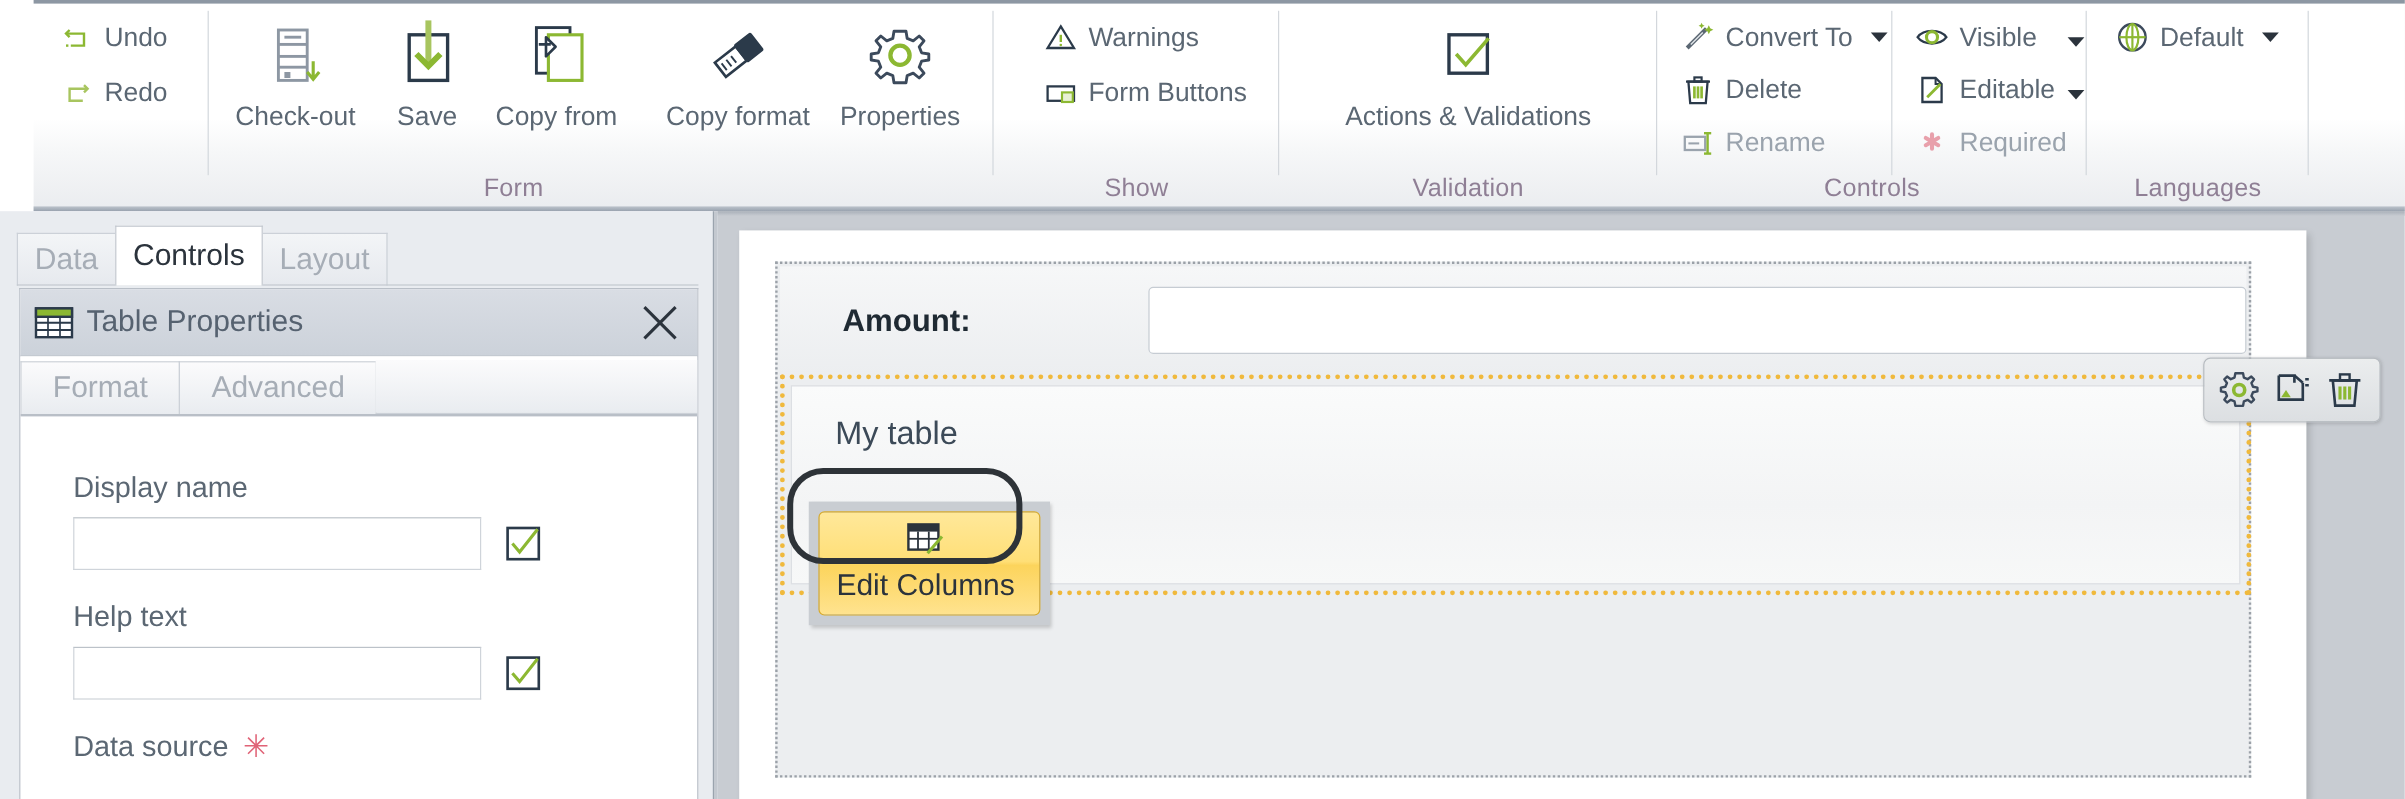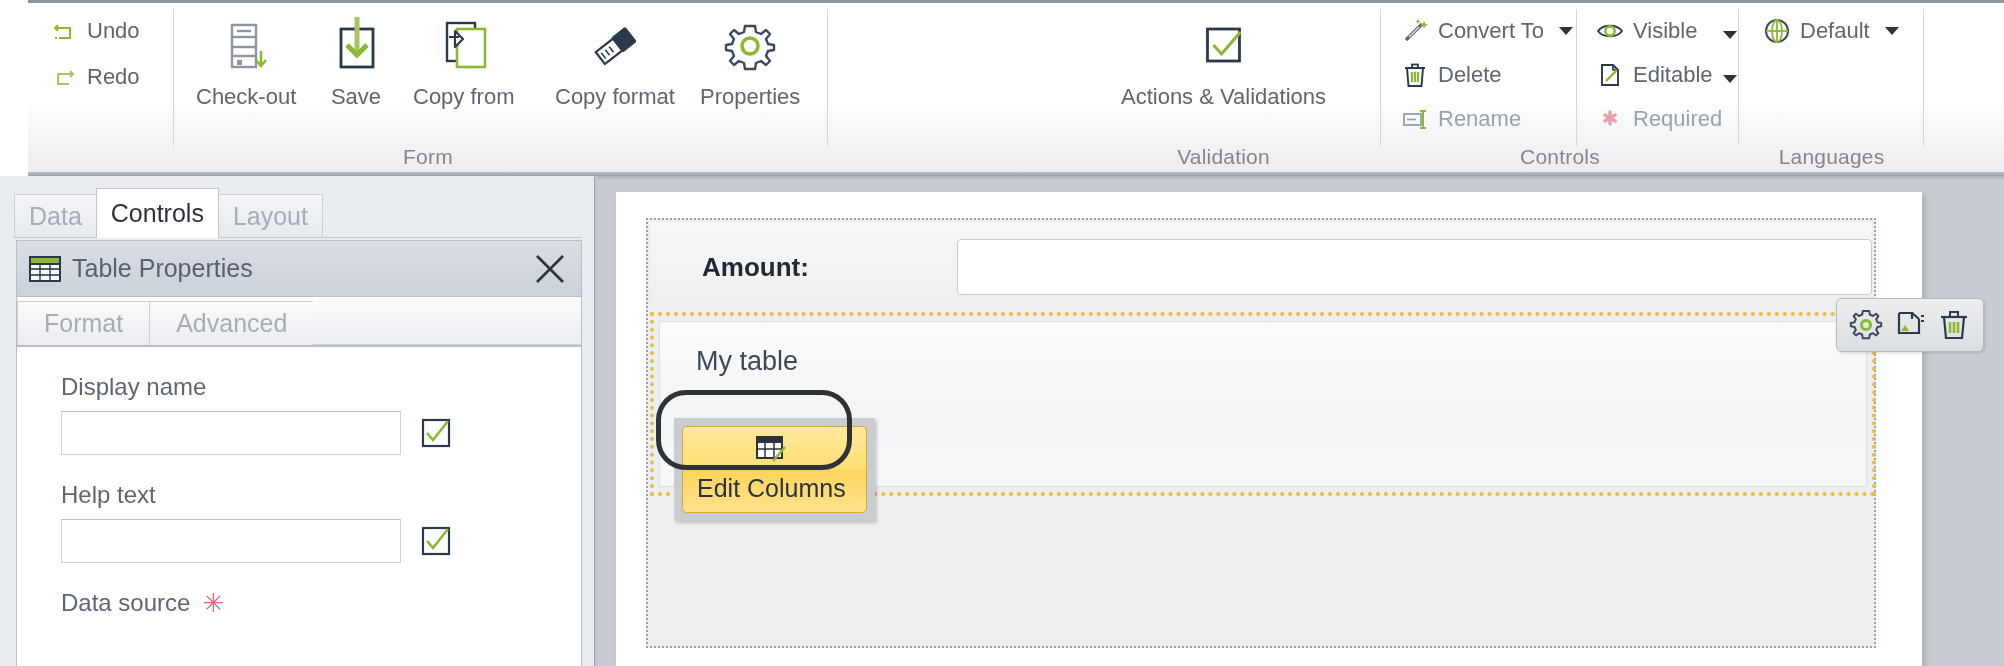--- a/index.html
+++ b/index.html
@@ -88,21 +88,21 @@
     border-bottom:2px solid #b9bfc7;box-sizing:border-box;background:#fff;}
   .stab{height:44px;box-sizing:border-box;display:flex;align-items:center;justify-content:center;
     padding:0 26px;font-size:25px;color:#a6adb6;border:1px solid #ccd1d8;border-bottom:none;
     background:linear-gradient(to bottom,#fbfbfc,#e9ecf0);margin-right:-1px;}
   .stab.active{height:50px;color:#2b333c;background:#ffffff;border-color:#b9bfc7;
     position:relative;z-index:3;margin-bottom:-2px;border-bottom:2px solid #fff;}
   .stab-fill{flex:1;height:44px;border-bottom:1px solid #ccd1d8;
     background:linear-gradient(to bottom,#fbfbfc,#e9ecf0);}
 
   .fieldwrap{position:absolute;left:0;top:110px;right:0;bottom:0;padding:22px 0 0 44px;box-sizing:border-box;}
-  .flabel{font-size:24px;color:#5b6773;margin-bottom:10px;display:flex;align-items:center;}
+  .flabel{font-size:24px;color:#5b6773;margin-bottom:10px;display:flex;align-items:flex-start;margin-top:20px;}
   .flabel .req{color:#e06377;font-size:26px;margin-left:12px;line-height:1;}
   .frow{display:flex;align-items:center;margin-bottom:26px;}
   .finput{
     width:340px;height:44px;box-sizing:border-box;background:#fff;
     border:1px solid #cfd4da;border-top-color:#bcc2c9;
   }
   .fcheck{margin-left:20px;width:30px;height:30px;}
 
   
   .canvas-area{
@@ -263,20 +263,43 @@
               <circle cx="31" cy="31" r="8" fill="none" stroke="#8cb832" stroke-width="3.6"></circle>
             </svg>
           </span>
           <span class="cap">Properties</span>
         </div>
 
         <div class="glabel">Form</div>
         <div class="sep"></div>
       </div>
 
+      <div class="rgroup" style="left:800px;width:238px;">
+        <div class="cmd-s" style="left:42px;top:14px;">
+          <span class="ic">
+            <svg width="28" height="28" viewBox="0 0 28 28">
+              <path d="M14 5 L25 23 L3 23 Z" fill="none" stroke="#2b3a4a" stroke-width="1.9"></path>
+              <line x1="14" y1="12" x2="14" y2="18" stroke="#8cb832" stroke-width="2"></line>
+              <circle cx="14" cy="20.5" r="1.1" fill="#8cb832"></circle>
+            </svg>
+          </span>
+          <span class="cap">Warnings</span>
+        </div>
+        <div class="cmd-s" style="left:42px;top:60px;">
+          <span class="ic">
+            <svg width="28" height="28" viewBox="0 0 28 28">
+              <rect x="3" y="9" width="22" height="12" fill="none" stroke="#2b3a4a" stroke-width="1.9"></rect>
+              <rect x="15" y="14" width="9" height="8" fill="#e8f0d4" stroke="#8cb832" stroke-width="1.8"></rect>
+            </svg>
+          </span>
+          <span class="cap">Form Buttons</span>
+        </div>
+        <div class="glabel">Show</div>
+        <div class="sep"></div>
+      </div>
 
       <div class="rgroup" style="left:1038px;width:315px;">
         <div class="cmd-b" style="left:50%;transform:translateX(-50%);top:8px;">
           <span class="ic">
             <svg width="62" height="62" viewBox="0 0 62 62">
               <rect x="15" y="14" width="32" height="32" fill="none" stroke="#2b3a4a" stroke-width="2.8"></rect>
               <path d="M21 30 L29 39 L48 17" fill="none" stroke="#8cb832" stroke-width="3"></path>
             </svg>
           </span>
           <span class="cap">Actions &amp; Validations</span>

